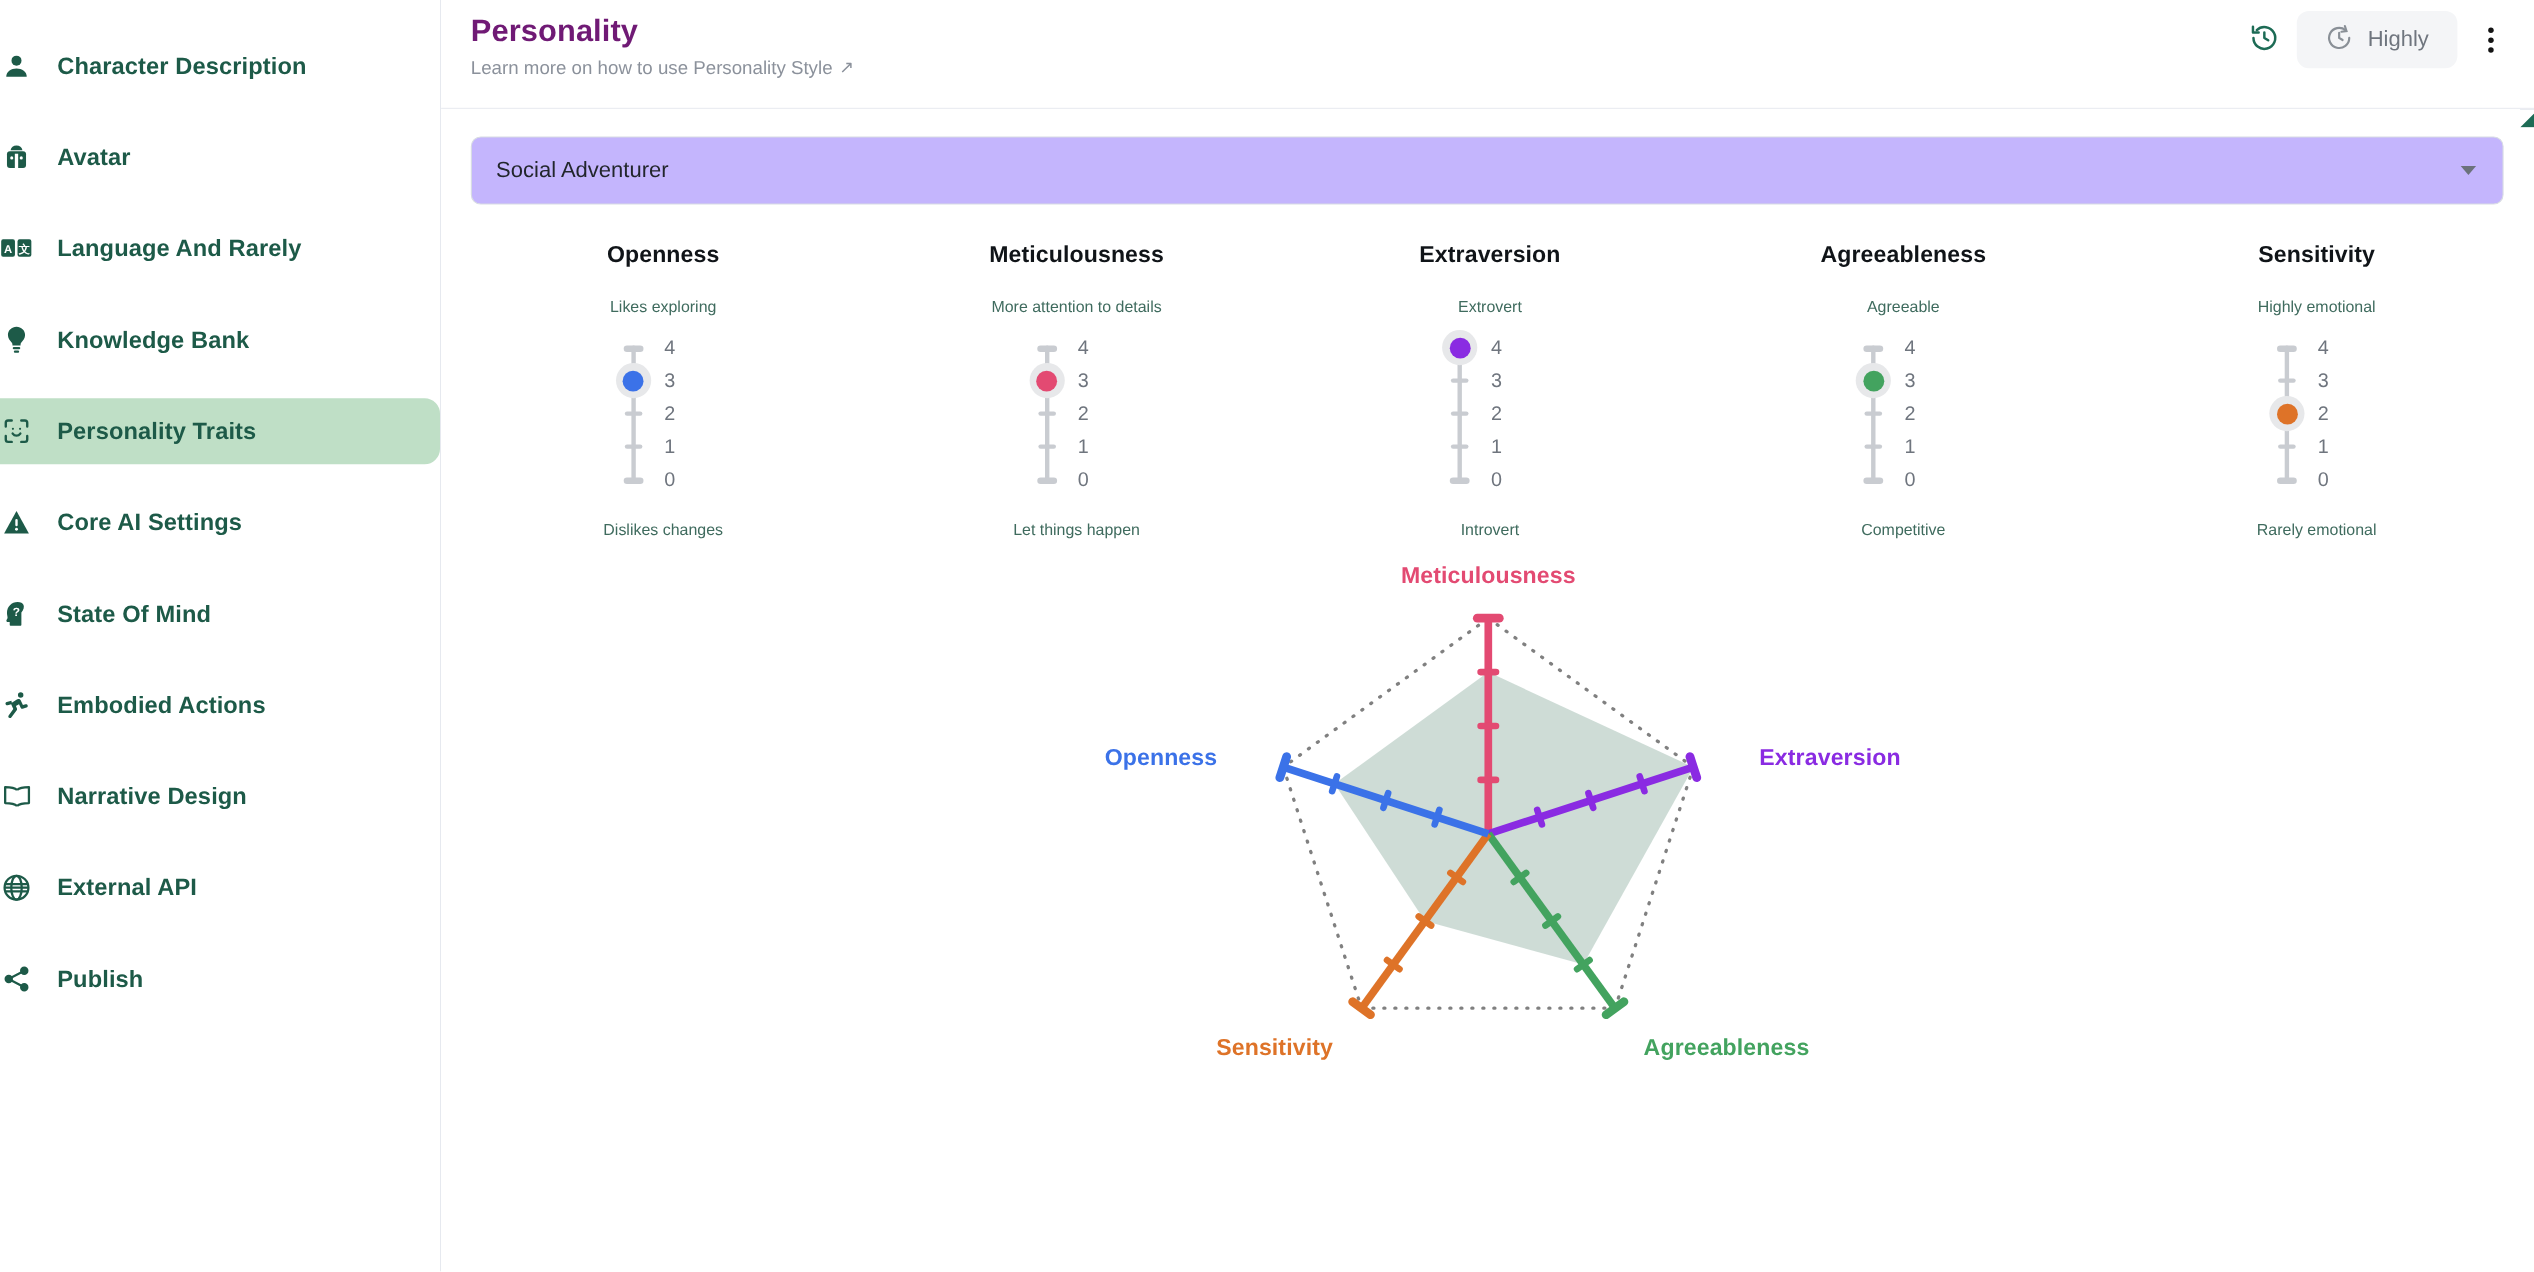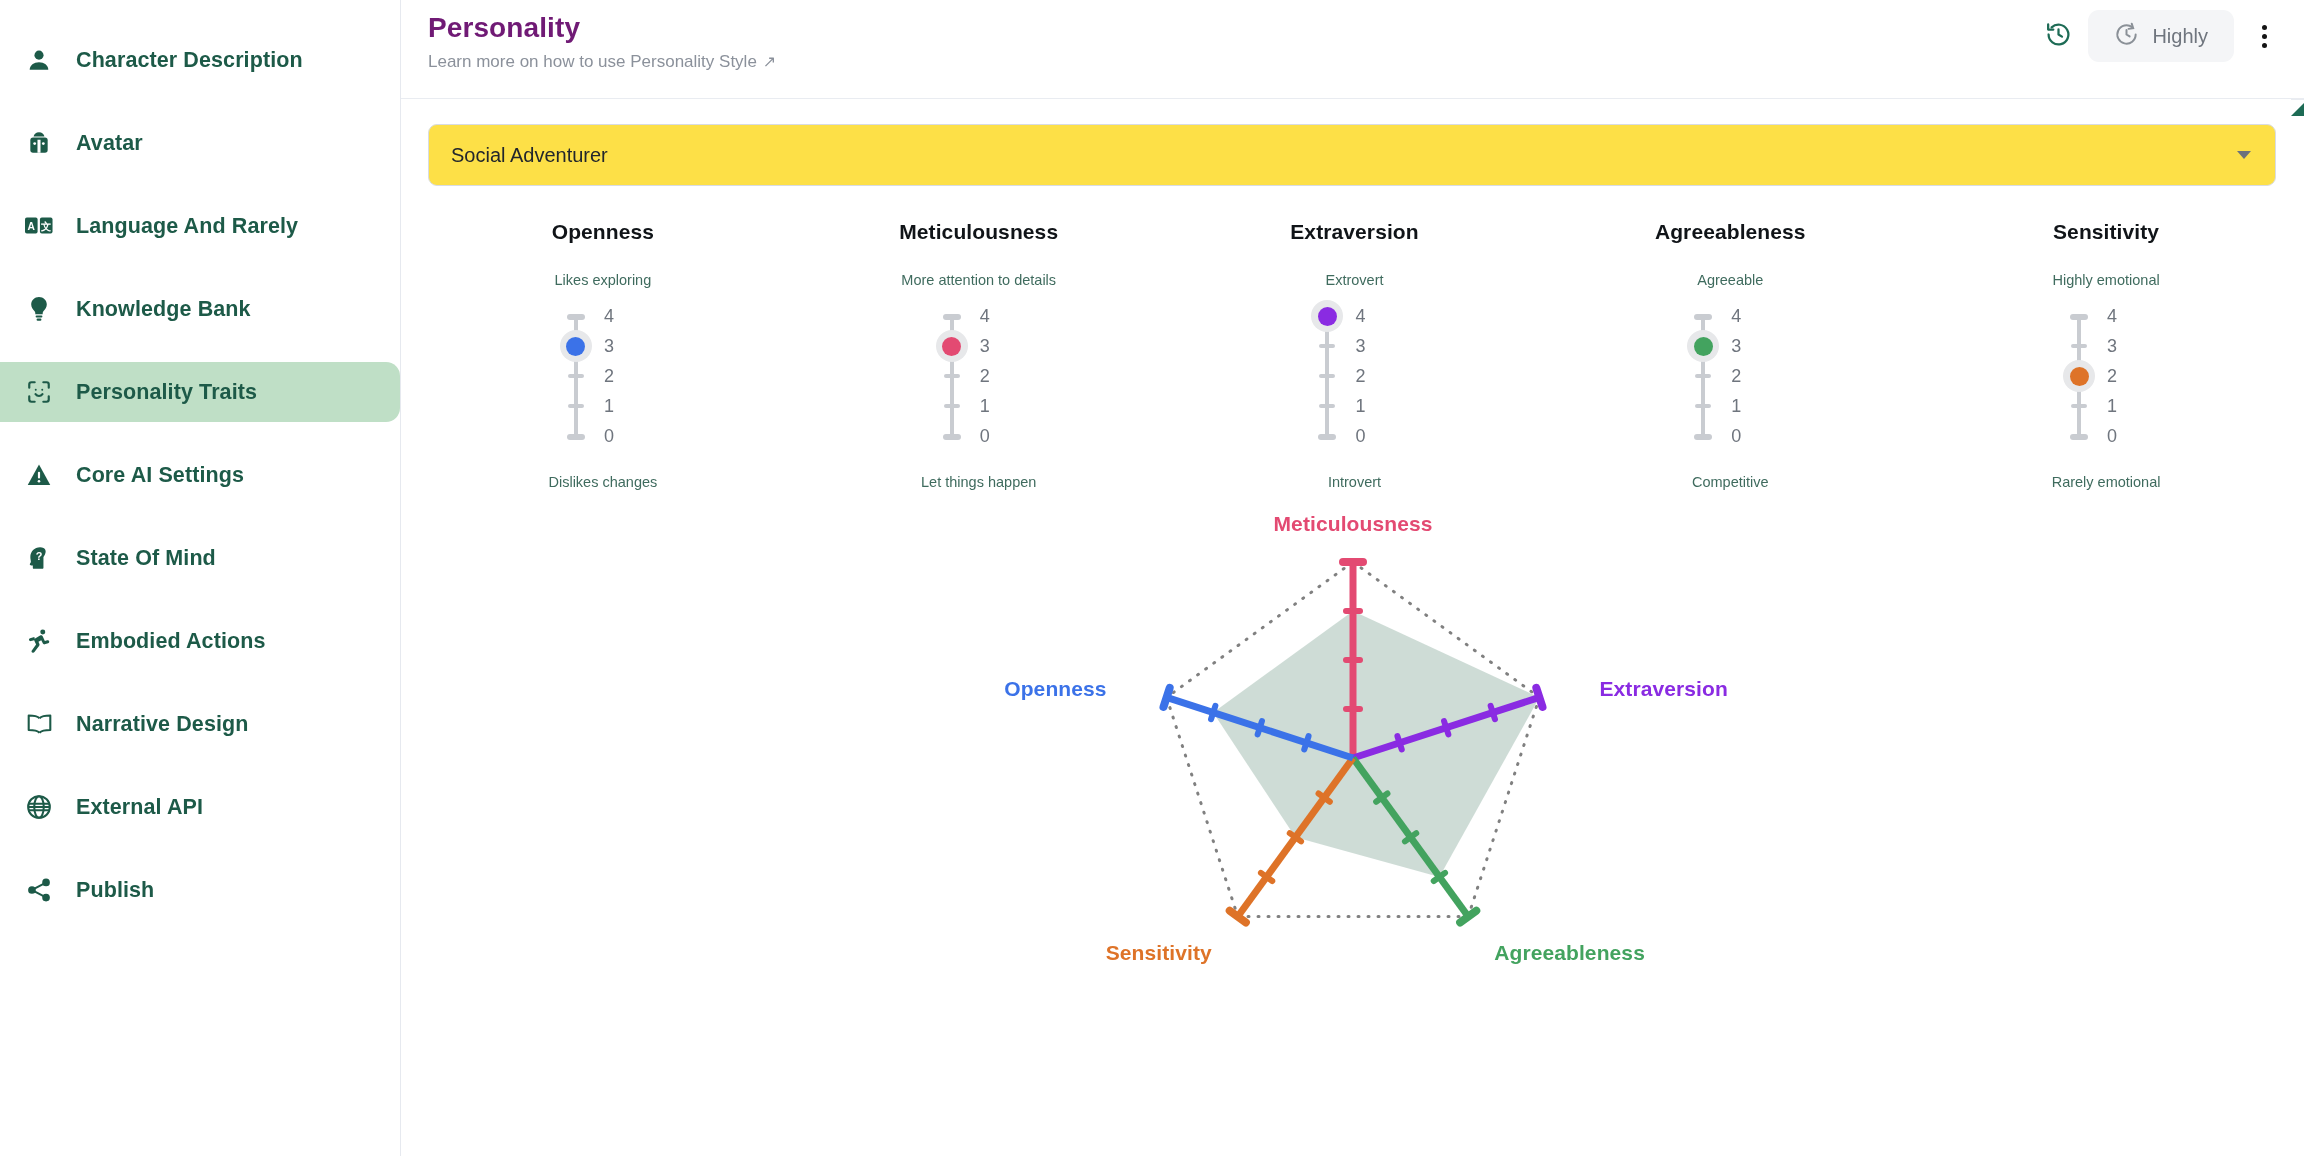--- a/index.html
+++ b/index.html
@@ -18,21 +18,20 @@
     background: #ffffff;
     border-right: 1px solid #e6e9ef;
     padding-top: 30px;
     position: relative;
     flex: 0 0 401px;
   }
   .sb-item {
     display: flex; align-items: center;
     height: 60px;
     margin: 0 0 23px 0;
-    padding-left: 24px;
     gap: 22px;
     border-radius: 0 14px 14px 0;
     cursor: pointer;
     position: relative;
   }
   .sb-item.active { background: #bfdfc6; }
   .sb-item.active::after {
     content: "";
     position: absolute;
     right: -6px; top: 3px;
@@ -109,21 +108,21 @@
   .content { padding: 0; position: relative; }
 
   .style-select {
     margin: 25px 28px 0 27px;
     height: 62px;
     border: 1px solid #d8dce3;
     border-radius: 9px;
     display: flex; align-items: center;
     padding: 0 22px;
     cursor: pointer;
-    background: #fde047;
+    background: #c4b5fd;
     position: relative;
   }
   .style-select-value { font-size: 20px; color: #22262c; }
   .select-caret {
     position: absolute; right: 24px; top: 50%;
     transform: translateY(-50%);
     width: 0; height: 0;
     border-left: 7px solid transparent;
     border-right: 7px solid transparent;
     border-top: 8px solid #6c727c;

